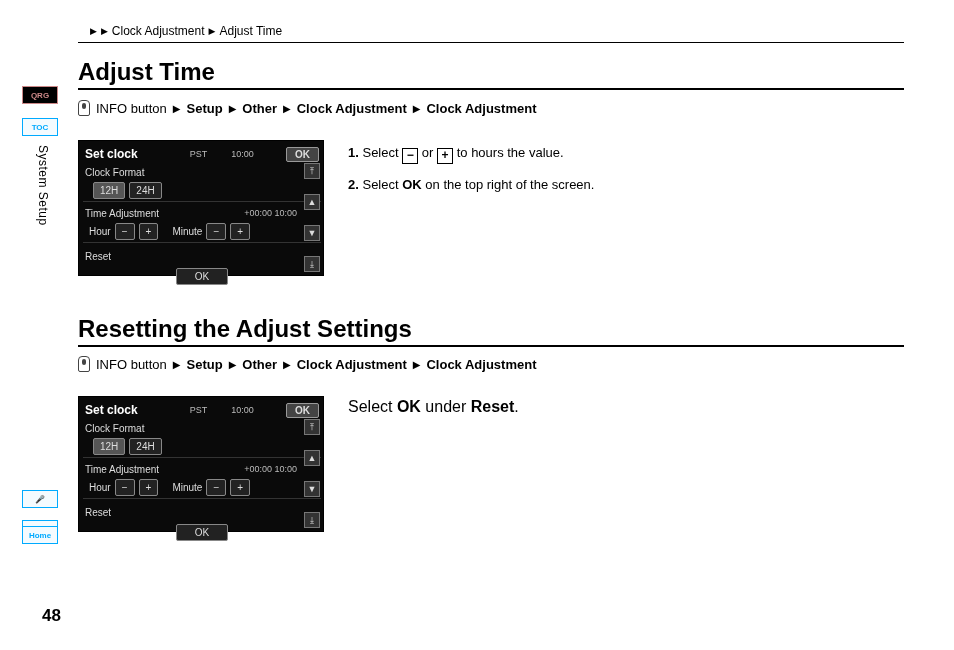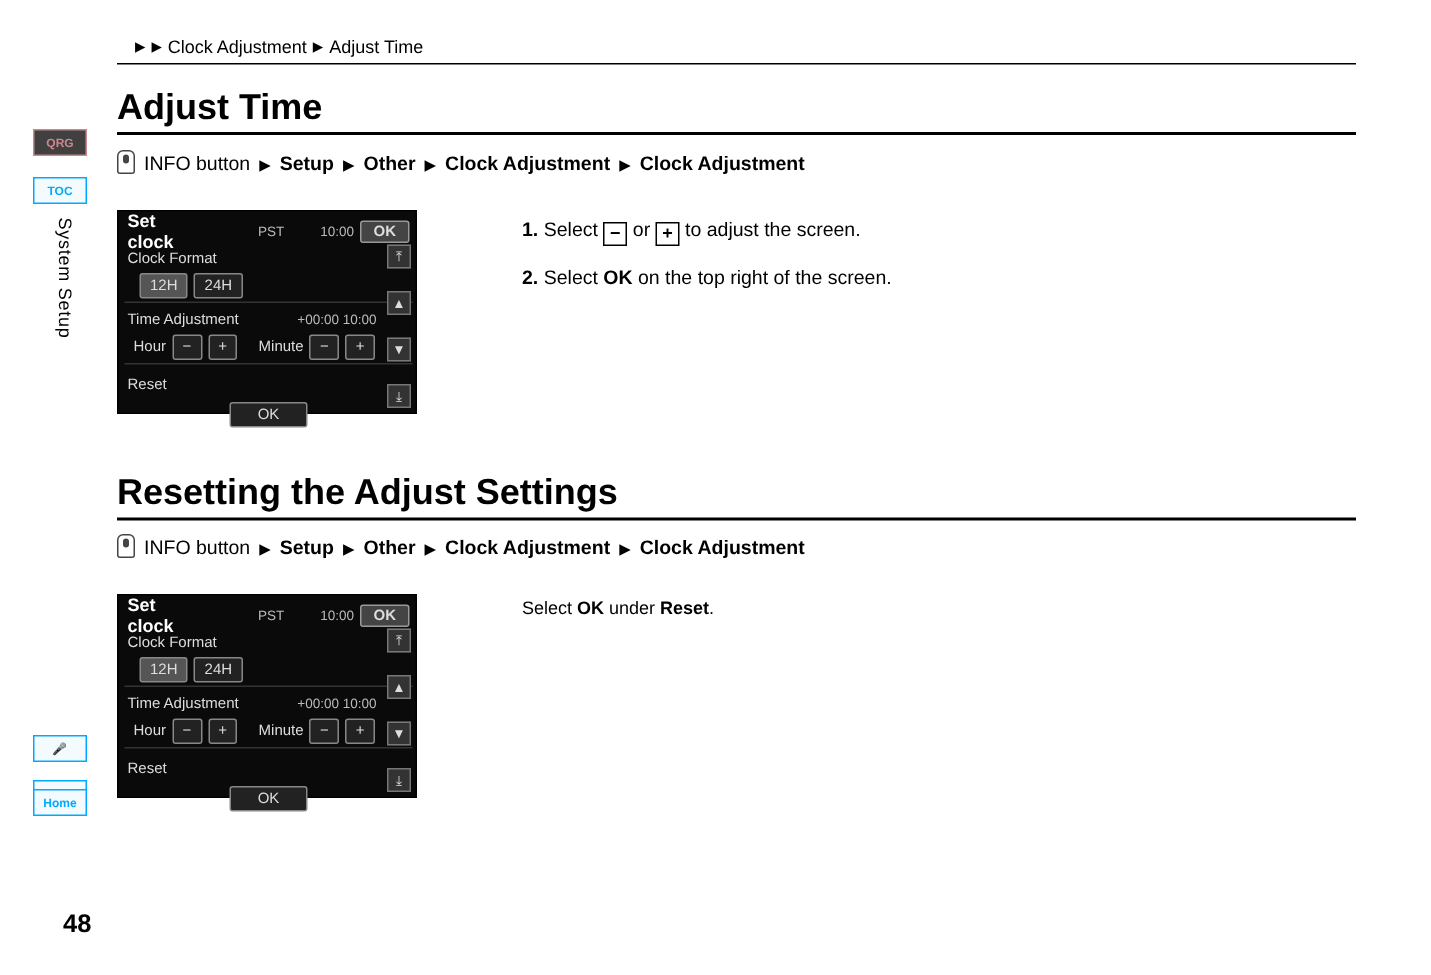--- a/index.html
+++ b/index.html
@@ -1,55 +1,55 @@
 <!DOCTYPE html>
 <html><head>
 <meta charset="utf-8">
 <style>
   html,body{margin:0;padding:0;font-family:Arial,Helvetica,sans-serif;color:#000;background:#fff}
   body{width:954px;height:650px;position:relative;overflow:hidden}
   .page{position:relative;height:100%}
   
   .side-tab{position:absolute;left:22px;width:34px;height:16px;font-size:8px;font-weight:bold;color:#0af;border:1px solid #0af;display:flex;align-items:center;justify-content:center;background:#f4fbff}
-  .side-tab.qrg{top:86px;color:#c88;border-color:#c88;background:#404040}
+  .side-tab.qrg{top:86px;color:#c88;border-color:#c88;background:#000000}
   .side-tab.toc{top:118px}
   .side-tab.voice{top:490px}
   .side-tab.index{top:520px}
   .side-tab.home{top:526px}
   .vlabel{position:absolute;left:36px;top:145px;font-size:12px;writing-mode:vertical-rl;letter-spacing:.5px}
   
   .bc{position:absolute;left:90px;top:24px;font-size:12px;display:flex;align-items:center;gap:4px}
   .bc .tri{font-size:9px}
   .hr{position:absolute;left:78px;right:50px;top:42px;border-top:1px solid #000}
   
   h1{position:absolute;left:78px;font-size:24px;margin:0;font-weight:bold}
   h1.h-adjust{top:58px}
   h1.h-reset{top:315px}
   .underline{position:absolute;left:78px;right:50px;border-top:2px solid #000}
   .underline.u1{top:88px}
   .underline.u2{top:345px}
   
-  .path{position:absolute;left:78px;font-size:13px;display:flex;align-items:flex-end;flex-wrap:wrap;gap:6px}
+  .path{position:absolute;left:78px;font-size:13px;display:flex;align-items:center;flex-wrap:wrap;gap:6px}
   .path.p1{top:100px}
   .path.p2{top:356px}
   .path .tri{font-size:10px}
   .path b{font-weight:bold}
   .voice-ico{display:inline-flex;width:10px;height:14px;border:1px solid #444;border-radius:4px 4px 2px 2px;position:relative}
   .voice-ico::after{content:"";position:absolute;left:3px;top:2px;width:4px;height:6px;background:#444;border-radius:2px}
   
   .bodytxt{position:absolute;left:78px;font-size:13px}
   .bodytxt.b1{top:122px}
   .bodytxt.b2{top:378px}
   
   .steps{position:absolute;left:348px;top:144px;font-size:13px;width:260px}
   .steps p{margin:0 0 12px 0;line-height:1.45}
   .box{display:inline-block;border:1.5px solid #000;width:14px;height:14px;line-height:12px;text-align:center;font-size:12px;font-weight:bold;vertical-align:-2px}
-  .right-note{position:absolute;left:348px;top:398px;font-size:12px}
-  
-  .shot{position:absolute;left:78px;width:200px;height:136px;background:#0a0a0a;color:#ddd;font-family:Arial,sans-serif;font-size:10px;border:1px solid #000;padding:4px 4px 4px 6px;box-sizing:border-box}
+  .right-note{position:absolute;left:348px;top:398px;font-size:16px}
+  
+  .shot{position:absolute;left:78px;width:246px;height:136px;background:#0a0a0a;color:#ddd;font-family:Arial,sans-serif;font-size:10px;border:1px solid #000;padding:4px 4px 4px 6px;box-sizing:border-box}
   .shot.s1{top:140px}
   .shot.s2{top:396px}
   .shot .row{display:flex;align-items:center;height:18px;gap:4px}
   .shot .title{font-weight:bold;font-size:12px;color:#fff}
   .shot .dim{color:#bbb;font-size:9px}
   .pill{border:1px solid #888;border-radius:2px;padding:0 6px;height:15px;display:flex;align-items:center;background:#222}
   .pill.sel{background:#555}
   .okbtn{margin-left:auto;background:#444;border:1px solid #999;border-radius:2px;padding:1px 8px;font-weight:bold;font-size:10px}
   .arrcol{position:absolute;right:3px;top:22px;bottom:3px;width:16px;display:flex;flex-direction:column;justify-content:space-between;align-items:center}
   .arrcol span{border:1px solid #777;background:#333;width:14px;height:14px;font-size:9px;display:flex;align-items:center;justify-content:center}
@@ -138,21 +138,21 @@
   </div>
 </div>
 
 <div class="steps">
   <p>
     <b>1.</b>
     <span>Select</span>
     <span class="box">−</span>
     <span>or</span>
     <span class="box">+</span>
-    <span>to adjust the screen.</span>
+    <span>to hours the value.</span>
   </p>
   <p>
     <b>2.</b>
     <span>Select </span><b>OK</b><span> on the top right of the screen.</span>
   </p>
 </div>
 
 <h1 class="h-reset">Resetting the Adjust Settings</h1>
 <div class="underline u2"></div>
 

